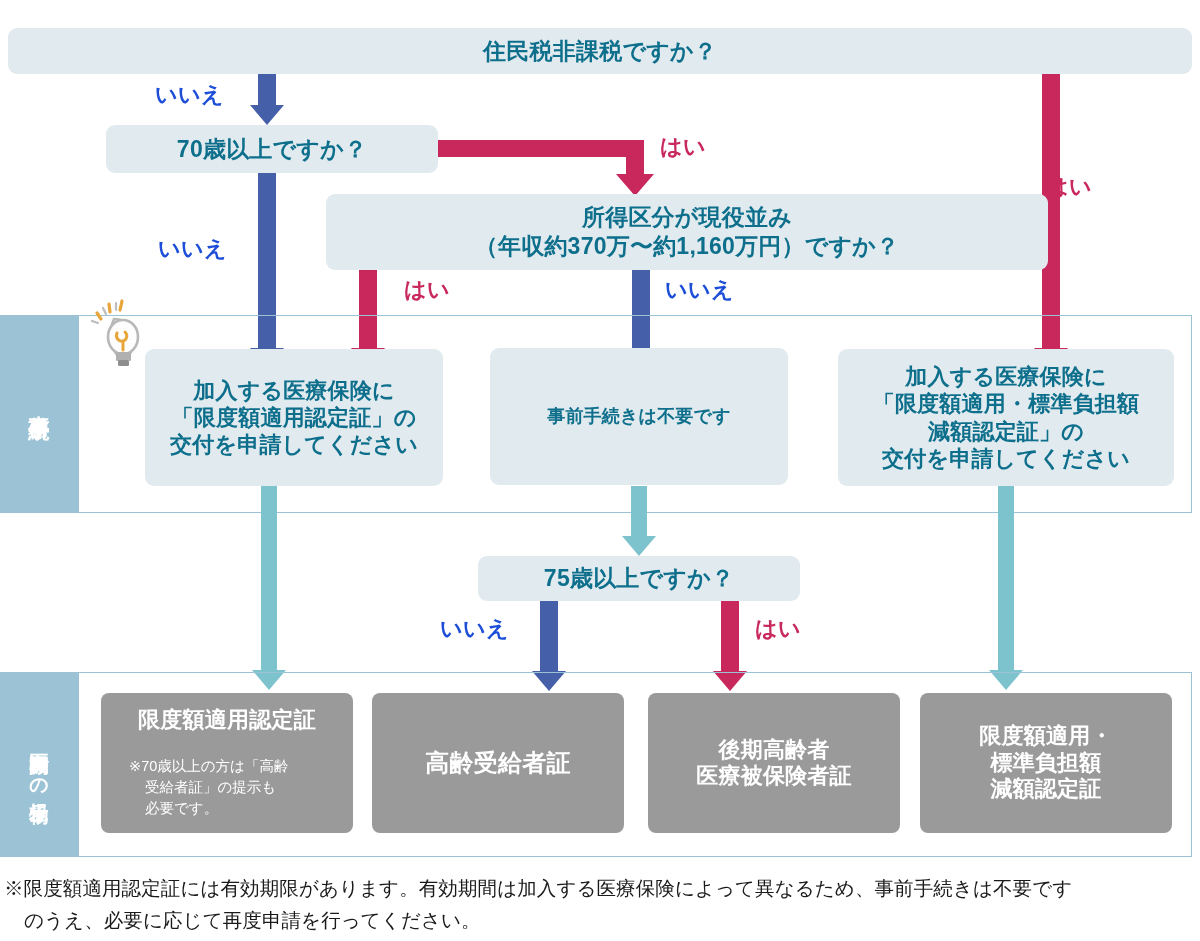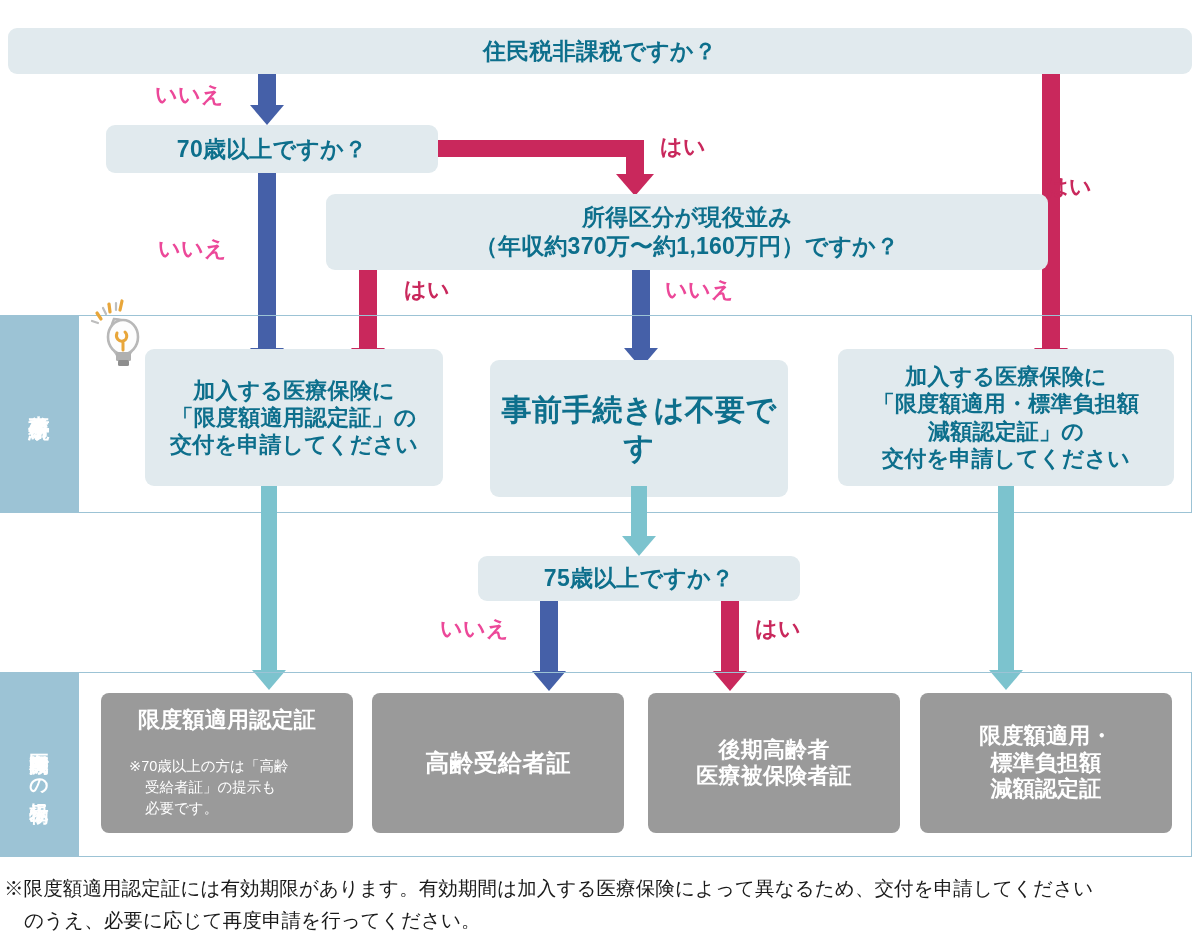--- a/index.html
+++ b/index.html
@@ -90,21 +90,21 @@
   .red    { background: #c9285c; }
   .teal   { background: #7cc3ce; }
 
   .head-blue { border-left: 17px solid transparent; border-right: 17px solid transparent; border-top: 20px solid #4560a8; }
   .head-red  { border-left: 17px solid transparent; border-right: 17px solid transparent; border-top: 20px solid #c9285c; }
   .head-teal { border-left: 17px solid transparent; border-right: 17px solid transparent; border-top: 20px solid #7cc3ce; }
   .head-red-down-sm { border-left: 19px solid transparent; border-right: 19px solid transparent; border-top: 22px solid #c9285c; }
 
   
   .lbl { font-weight: bold; font-size: 22px; letter-spacing: 0.02em; white-space: nowrap; }
-  .lbl.no  { color: #ec4899; }
+  .lbl.no  { color: #1d4ed8; }
   .lbl.yes { color: #c9285c; }
 
   
   .notes {
     color: #1a1a1a;
     font-size: 19.5px;
     line-height: 1.62;
     letter-spacing: 0.005em;
     font-family: "Liberation Serif", "DejaVu Serif", serif;
   }
@@ -188,21 +188,21 @@
   </div>
 
   <div class="abs qbox" style="left:145px; top:327px; width:298px; height:137px; font-size:22px;">
     <span class="lines">
       <span style="display:block;">加入する医療保険に</span>
       <span style="display:block;">「限度額適用認定証」の</span>
       <span style="display:block;">交付を申請してください</span>
     </span>
   </div>
 
-  <div class="abs qbox" style="left:490px; top:338px; width:298px; height:137px; font-size:30px;">
+  <div class="abs qbox" style="left:490px; top:326px; width:298px; height:137px; font-size:18px;">
     <span class="lines">事前手続きは不要です</span>
   </div>
 
   <div class="abs qbox" style="left:838px; top:327px; width:336px; height:137px; font-size:22px;">
     <span class="lines">
       <span style="display:block;">加入する医療保険に</span>
       <span style="display:block;">「限度額適用・標準負担額</span>
       <span style="display:block;">減額認定証」の</span>
       <span style="display:block;">交付を申請してください</span>
     </span>
@@ -256,17 +256,17 @@
 
   <div class="abs gbox" style="left:920px; top:671px; width:252px; height:140px;">
     <div class="gtitle" style="font-size:22px;">
       <span style="display:block;">限度額適用・</span>
       <span style="display:block;">標準負担額</span>
       <span style="display:block;">減額認定証</span>
     </div>
   </div>
 
   <div class="abs notes" style="left:4px; top:851px; width:1192px;">
-    <div class="nline">※限度額適用認定証には有効期限があります。有効期間は加入する医療保険によって異なるため、交付を申請してください</div>
+    <div class="nline">※限度額適用認定証には有効期限があります。有効期間は加入する医療保険によって異なるため、事前手続きは不要です</div>
     <div class="nline indent">のうえ、必要に応じて再度申請を行ってください。</div>
   </div>
 
 </div>
 
 </body></html>

